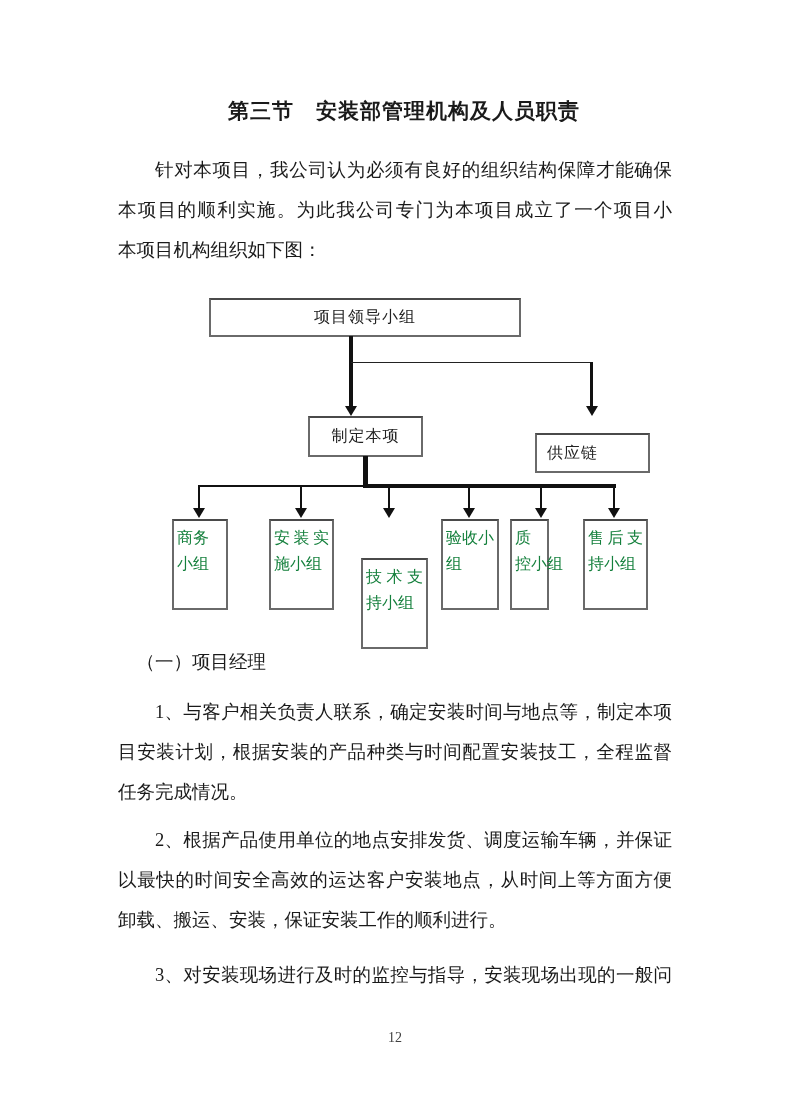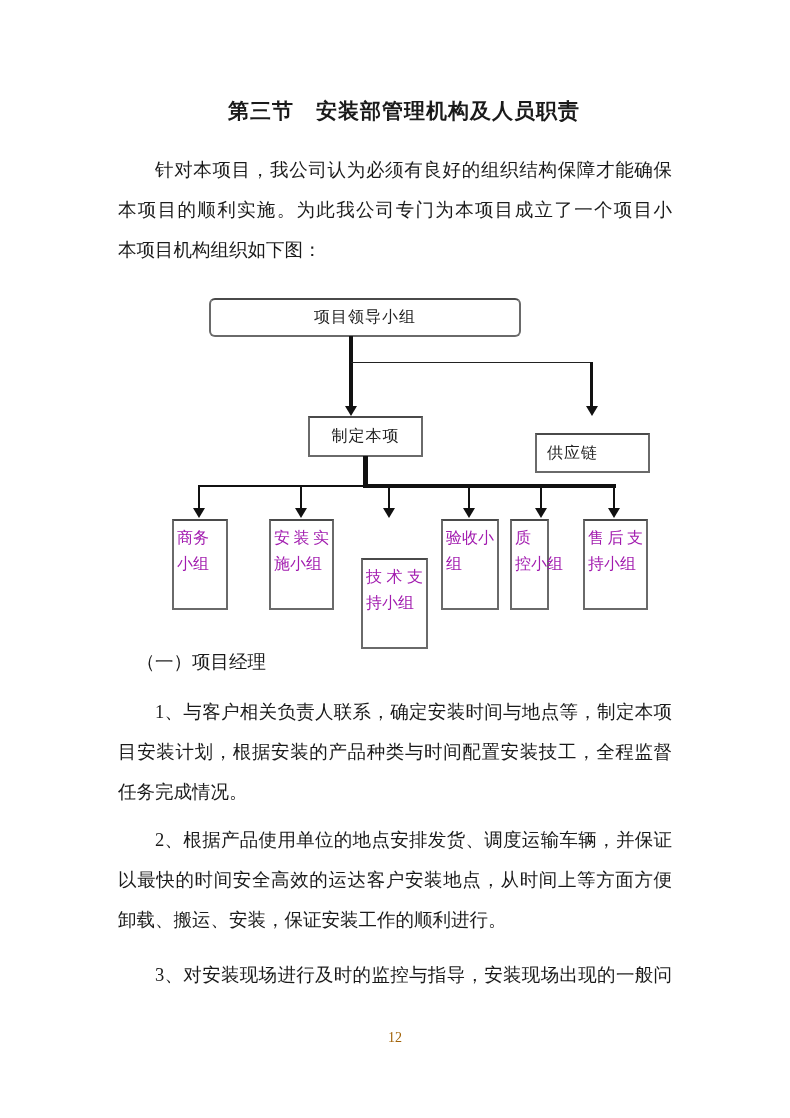--- a/index.html
+++ b/index.html
@@ -19,36 +19,36 @@
     letter-spacing:1px;
     padding-left:9px;
   }
   .tblock{position:absolute;left:118px;width:554px;}
   .tl{height:40px;line-height:40px;font-size:18.5px;white-space:nowrap;overflow:visible;}
   .j{white-space:normal;text-align:justify;text-align-last:justify;height:40px;line-height:40px;overflow:hidden;}
   .ind{text-indent:2em;}
   .ind1{text-indent:1em;}
   .pageno{
     position:absolute;top:1028px;left:0;width:790px;
-    text-align:center;font-size:14px;line-height:20px;color:#a16207;
+    text-align:center;font-size:14px;line-height:20px;color:#404040;
   }
   
   .obox{
     position:absolute;box-sizing:border-box;
     border:2px solid #6a6a6a;border-top-color:#4a4a4a;
     background:#ffffff;font-size:16px;color:#222;
   }
   .obox.center{display:flex;align-items:center;justify-content:center;letter-spacing:1px;}
   .obox.leftpad{display:flex;align-items:center;justify-content:flex-start;padding-left:10px;letter-spacing:1px;}
   .cbox{
     position:absolute;box-sizing:border-box;top:519px;height:91px;
     border:2px solid #6a6a6a;border-top-color:#4a4a4a;
     background:#ffffff;padding:4px 3px 0 3px;
   }
-  .cline{font-size:16px;line-height:26px;color:#a21caf;white-space:nowrap;overflow:visible;}
+  .cline{font-size:16px;line-height:26px;color:#15803d;white-space:nowrap;overflow:visible;}
   .spread{white-space:normal;text-align:justify;text-align-last:justify;overflow:hidden;height:26px;}
   .vline,.hline{position:absolute;background:#111;}
   .hthin{background:#222;}
   .arr{
     position:absolute;width:0;height:0;
     border-left:6px solid transparent;border-right:6px solid transparent;
     border-top:10px solid #111;
   }
 </style>
 </head>
@@ -59,21 +59,21 @@
   <div class="doc-title">第三节　安装部管理机构及人员职责</div>
 
   <div class="tblock" style="top:150px;">
     <div class="tl j ind">针对本项目，我公司认为必须有良好的组织结构保障才能确保</div>
     <div class="tl j">本项目的顺利实施。为此我公司专门为本项目成立了一个项目小组，</div>
     <div class="tl">本项目机构组织如下图：</div>
   </div>
 
   <div>
 
-    <div class="obox center" style="left:209px;top:298px;width:312px;height:39px;border-radius:6px;">项目领导小组</div>
+    <div class="obox center" style="left:209px;top:298px;width:312px;height:39px;">项目领导小组</div>
 
     <div class="vline" style="left:349px;top:336px;width:4px;height:71px;"></div>
     <div class="arr" style="left:345px;top:406px;"></div>
     <div class="hline hthin" style="left:351px;top:362px;width:241px;height:1px;"></div>
     <div class="vline" style="left:590px;top:362px;width:3px;height:44px;"></div>
     <div class="arr" style="left:586px;top:406px;"></div>
 
     <div class="obox center" style="left:308px;top:416px;width:115px;height:41px;">制定本项</div>
     <div class="obox leftpad" style="left:535px;top:417px;width:115px;height:40px;margin-top:16px;">供应链</div>
 

